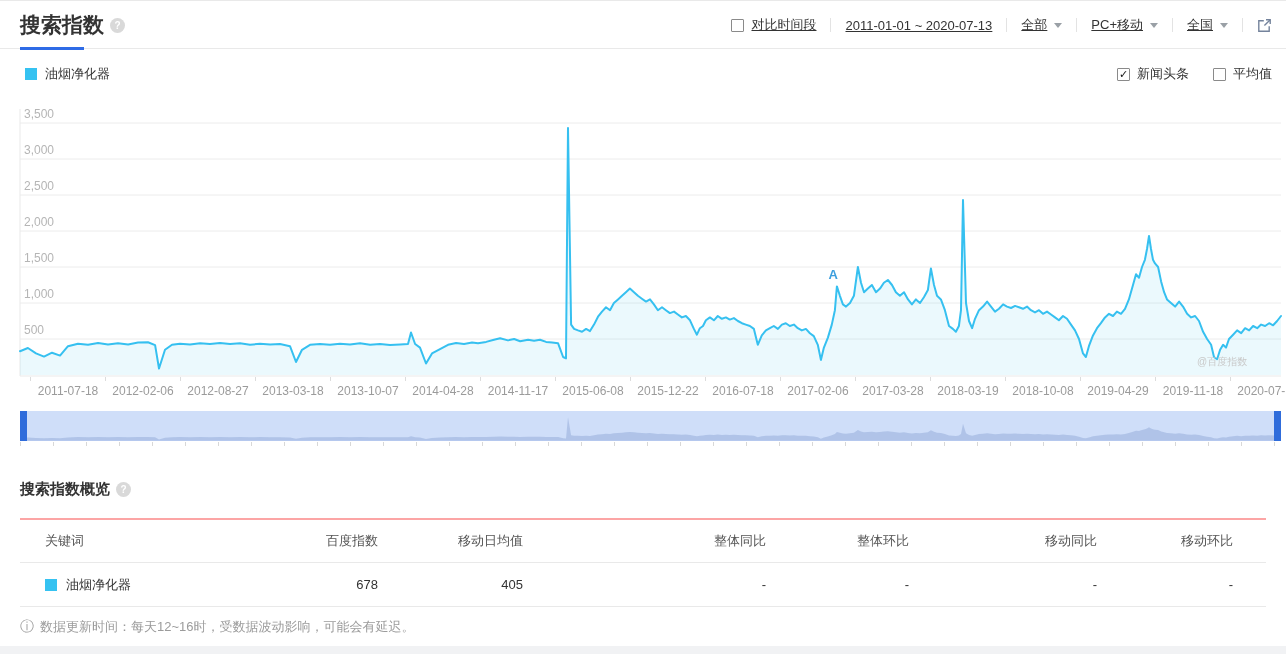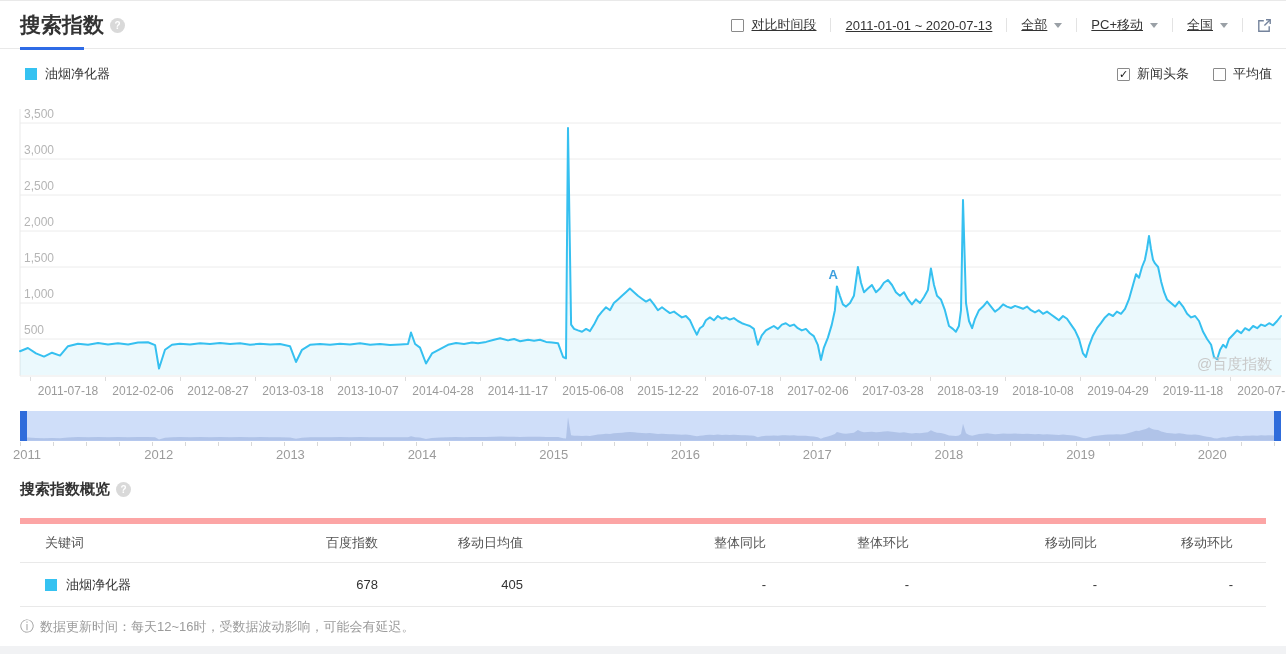--- a/index.html
+++ b/index.html
@@ -29,41 +29,41 @@
   .legend .sq { width:12px; height:12px; background:#35c2f1; margin-right:8px; }
   .overlay-toggles { position:absolute; right:14px; top:0; display:flex; align-items:center; font-size:13px; color:#333; }
   .overlay-toggles label { display:flex; align-items:center; cursor:pointer; margin-left:24px; }
 
   
   #trend-svg { position:absolute; left:0; top:96px; width:1286px; height:308px; }
   .chart-ticks { position:absolute; left:30px; top:376px; width:1251px; height:4px;
                  background:repeating-linear-gradient(to right,#dcdcdc 0 1px,transparent 1px 75px); }
   .xlabels { position:absolute; left:0; top:383px; width:1286px; height:16px; }
   .xlabels span { position:absolute; transform:translateX(-50%); font-size:12px; color:#9b9b9b; white-space:nowrap; }
-  .watermark { position:absolute; left:1197px; top:354px; font-size:15px; color:#c9c9c9; }
+  .watermark { position:absolute; left:1197px; top:354px; font-size:10px; color:#c9c9c9; }
 
   
   .slider { position:absolute; left:20px; top:410px; width:1261px; height:30px; background:#cfdef9;
             border-bottom:1px solid #b5c8ee; cursor:pointer; }
   #mini-svg { position:absolute; inset:0; width:100%; height:100%; }
   .handle { position:absolute; top:0; width:7px; height:30px; background:#2f6cdb; cursor:ew-resize; }
   .handle.left { left:0; } .handle.right { right:0; }
   .slider-ticks { position:absolute; left:20px; top:441px; width:1261px; height:4px;
                   background:repeating-linear-gradient(to right,#d8d8d8 0 1px,transparent 1px 33px); }
   .years { position:absolute; left:0; top:446px; width:1286px; height:16px; }
   .years span { position:absolute; transform:translateX(-50%); font-size:13px; color:#9b9b9b; }
 
   
   .ov-title { position:absolute; left:20px; top:479px; display:flex; align-items:center; }
   .ov-title b { font-size:15px; color:#333; }
   .tbl { position:absolute; left:20px; top:517px; width:1246px; font-size:13px; }
   .trow { display:grid; grid-template-columns:260px 98px 145px 243px 143px 188px 136px; align-items:center; }
   .trow > div { text-align:right; }
   .trow > div:first-child { text-align:left; padding-left:25px; }
-  .thead { height:45px; border-top:6px solid #fca5a5; border-bottom:1px solid #e9e9e9; color:#555; }
+  .thead { height:45px; border-top:2px solid #fca5a5; border-bottom:1px solid #e9e9e9; color:#555; }
   .tdata { height:44px; border-bottom:1px solid #e9e9e9; color:#333; }
   .kw { display:flex; align-items:center; }
   .kw .sq { width:12px; height:12px; background:#35c2f1; margin-right:9px; }
 
   .note { position:absolute; left:20px; top:617px; font-size:13px; color:#9b9b9b; display:flex; align-items:center; }
   .note .i { margin-right:6px; font-size:14px; color:#9b9b9b; }
   .bottom-strip { position:absolute; left:0; bottom:0; width:100%; height:8px; background:#f1f2f4; }
 </style>
 </head>
 <body>
@@ -170,32 +170,20 @@
   <span class="watermark">@百度指数</span>
 
   <div class="slider">
     <svg id="mini-svg" viewBox="0 0 1261 30" preserveAspectRatio="none">
         <path d="M0,30 L0.0,27.7 L7.9,27.4 L16.0,27.9 L24.0,28.3 L32.0,27.9 L40.0,28.1 L48.0,27.3 L58.0,27.0 L68.0,27.1 L78.1,26.9 L88.0,27.1 L98.0,27.0 L108.1,27.1 L118.0,26.9 L128.0,26.9 L135.1,27.2 L139.0,29.4 L145.0,27.6 L152.0,27.1 L160.0,27.0 L170.0,27.1 L180.1,27.0 L190.0,27.1 L200.0,26.9 L210.0,27.1 L220.0,27.0 L230.0,27.1 L240.0,27.0 L250.1,27.1 L260.0,27.1 L270.0,27.3 L276.0,28.8 L282.0,27.6 L290.0,27.1 L300.0,27.1 L310.0,27.1 L320.0,27.0 L330.0,27.1 L340.0,27.0 L350.1,27.1 L360.0,27.1 L370.0,27.2 L380.1,27.1 L388.0,27.1 L391.0,26.0 L395.1,27.1 L400.0,27.4 L406.0,28.9 L412.0,27.9 L420.0,27.5 L428.0,27.1 L436.1,26.9 L444.0,27.1 L452.1,26.9 L458.0,27.0 L466.1,26.8 L474.0,26.6 L480.1,26.5 L488.0,26.7 L494.1,26.6 L500.1,26.8 L508.1,26.6 L514.1,26.7 L520.0,26.6 L526.1,26.8 L532.1,26.9 L538.1,27.0 L543.1,28.3 L546.0,28.4 L548.0,6.5 L551.1,25.2 L554.1,25.6 L558.0,25.7 L562.0,25.9 L566.1,25.6 L570.0,25.8 L574.0,25.2 L578.0,24.4 L582.0,24.0 L586.0,23.6 L590.0,23.8 L593.9,23.1 L598.0,22.8 L602.0,22.5 L605.9,22.1 L609.9,21.8 L614.0,22.1 L617.9,22.5 L621.9,22.7 L626.0,23.0 L630.0,22.8 L633.9,23.3 L637.9,23.8 L642.0,23.6 L645.9,23.8 L649.9,24.1 L654.0,24.0 L657.9,24.2 L661.9,24.5 L665.9,24.4 L670.0,24.8 L673.9,25.6 L676.9,26.2 L679.9,25.5 L683.0,25.3 L685.9,24.8 L689.9,24.5 L693.9,24.8 L697.8,24.4 L701.9,24.7 L705.9,24.5 L709.8,24.7 L713.9,24.6 L717.9,24.9 L721.9,25.1 L725.8,25.2 L729.9,25.3 L733.9,25.6 L737.8,27.1 L741.8,26.2 L745.9,25.7 L749.9,25.5 L753.8,25.3 L757.9,25.6 L761.9,25.2 L765.8,25.1 L769.8,25.3 L773.9,25.2 L777.8,25.5 L781.8,25.7 L785.9,25.6 L789.9,26.0 L793.8,26.3 L797.8,27.1 L800.9,28.6 L803.9,27.4 L807.9,26.4 L811.8,25.2 L814.9,23.8 L816.9,21.6 L819.9,22.5 L822.9,23.3 L826.0,23.5 L830.0,23.1 L833.9,22.5 L837.9,19.7 L841.0,21.2 L844.0,22.1 L847.9,21.8 L851.9,21.4 L856.0,22.1 L860.0,21.8 L863.9,21.2 L867.9,20.9 L872.0,21.4 L875.9,22.1 L879.9,22.5 L884.0,22.1 L888.0,22.8 L891.9,23.3 L895.9,22.8 L900.0,23.1 L903.9,22.6 L907.9,21.9 L910.9,19.9 L914.0,21.4 L917.0,22.5 L920.9,22.8 L924.9,23.8 L929.0,25.3 L932.9,25.6 L935.9,25.9 L938.9,25.3 L941.0,23.8 L943.0,13.3 L946.0,23.1 L949.0,24.9 L952.1,25.5 L955.0,24.7 L959.0,23.8 L963.0,23.5 L967.1,23.0 L971.0,23.5 L975.0,24.0 L979.0,23.7 L983.1,23.3 L987.0,23.5 L991.0,23.6 L995.1,23.4 L999.0,23.6 L1003.0,23.7 L1007.0,23.5 L1010.9,23.8 L1015.0,24.0 L1019.0,23.8 L1023.0,24.2 L1027.0,24.0 L1031.0,24.2 L1035.0,24.5 L1038.9,24.8 L1043.0,24.4 L1047.0,24.7 L1051.0,25.2 L1055.0,25.7 L1059.0,26.6 L1063.0,27.9 L1065.9,28.3 L1068.9,27.3 L1073.0,26.2 L1077.0,25.5 L1080.9,25.1 L1085.0,24.5 L1089.0,24.2 L1093.0,24.4 L1096.9,24.0 L1101.0,24.2 L1105.0,23.7 L1108.9,22.8 L1113.0,21.4 L1116.0,20.4 L1119.0,20.7 L1122.0,19.7 L1124.9,19.0 L1127.0,18.0 L1129.0,16.8 L1131.0,18.0 L1133.0,19.0 L1135.0,19.4 L1138.1,19.7 L1141.1,21.1 L1144.1,22.1 L1147.0,22.8 L1151.0,23.1 L1155.1,23.5 L1159.1,23.0 L1163.0,23.5 L1167.1,24.2 L1171.1,24.5 L1175.1,24.4 L1179.0,24.9 L1183.1,25.9 L1187.1,26.6 L1191.1,27.1 L1194.0,28.3 L1197.1,28.5 L1200.1,27.6 L1203.1,27.1 L1206.0,27.4 L1209.0,26.6 L1213.1,26.2 L1217.1,25.7 L1221.2,26.0 L1225.1,25.5 L1229.1,25.7 L1233.1,25.3 L1237.2,25.5 L1241.1,25.2 L1245.1,25.3 L1249.1,25.1 L1253.1,25.3 L1257.1,24.9 L1261.0,24.4 L1261,30 Z" fill="rgba(118,147,201,0.35)" stroke="none"></path>
       </svg>
     <div class="handle left"></div>
     <div class="handle right"></div>
   </div>
   <div class="slider-ticks"></div>
-  <div class="years">
-      <span style="left: 27px;">2011</span>
-      <span style="left: 158.7px;">2012</span>
-      <span style="left: 290.4px;">2013</span>
-      <span style="left: 422.1px;">2014</span>
-      <span style="left: 553.8px;">2015</span>
-      <span style="left: 685.5px;">2016</span>
-      <span style="left: 817.2px;">2017</span>
-      <span style="left: 948.9px;">2018</span>
-      <span style="left: 1080.6px;">2019</span>
-      <span style="left: 1212.3px;">2020</span>
-    </div>
 
   <div class="ov-title">
     <b>搜索指数概览</b>
     <span class="help">?</span>
   </div>
 
   <div class="tbl">
     <div class="trow thead">
       <div>关键词</div>
       <div>百度指数</div>

